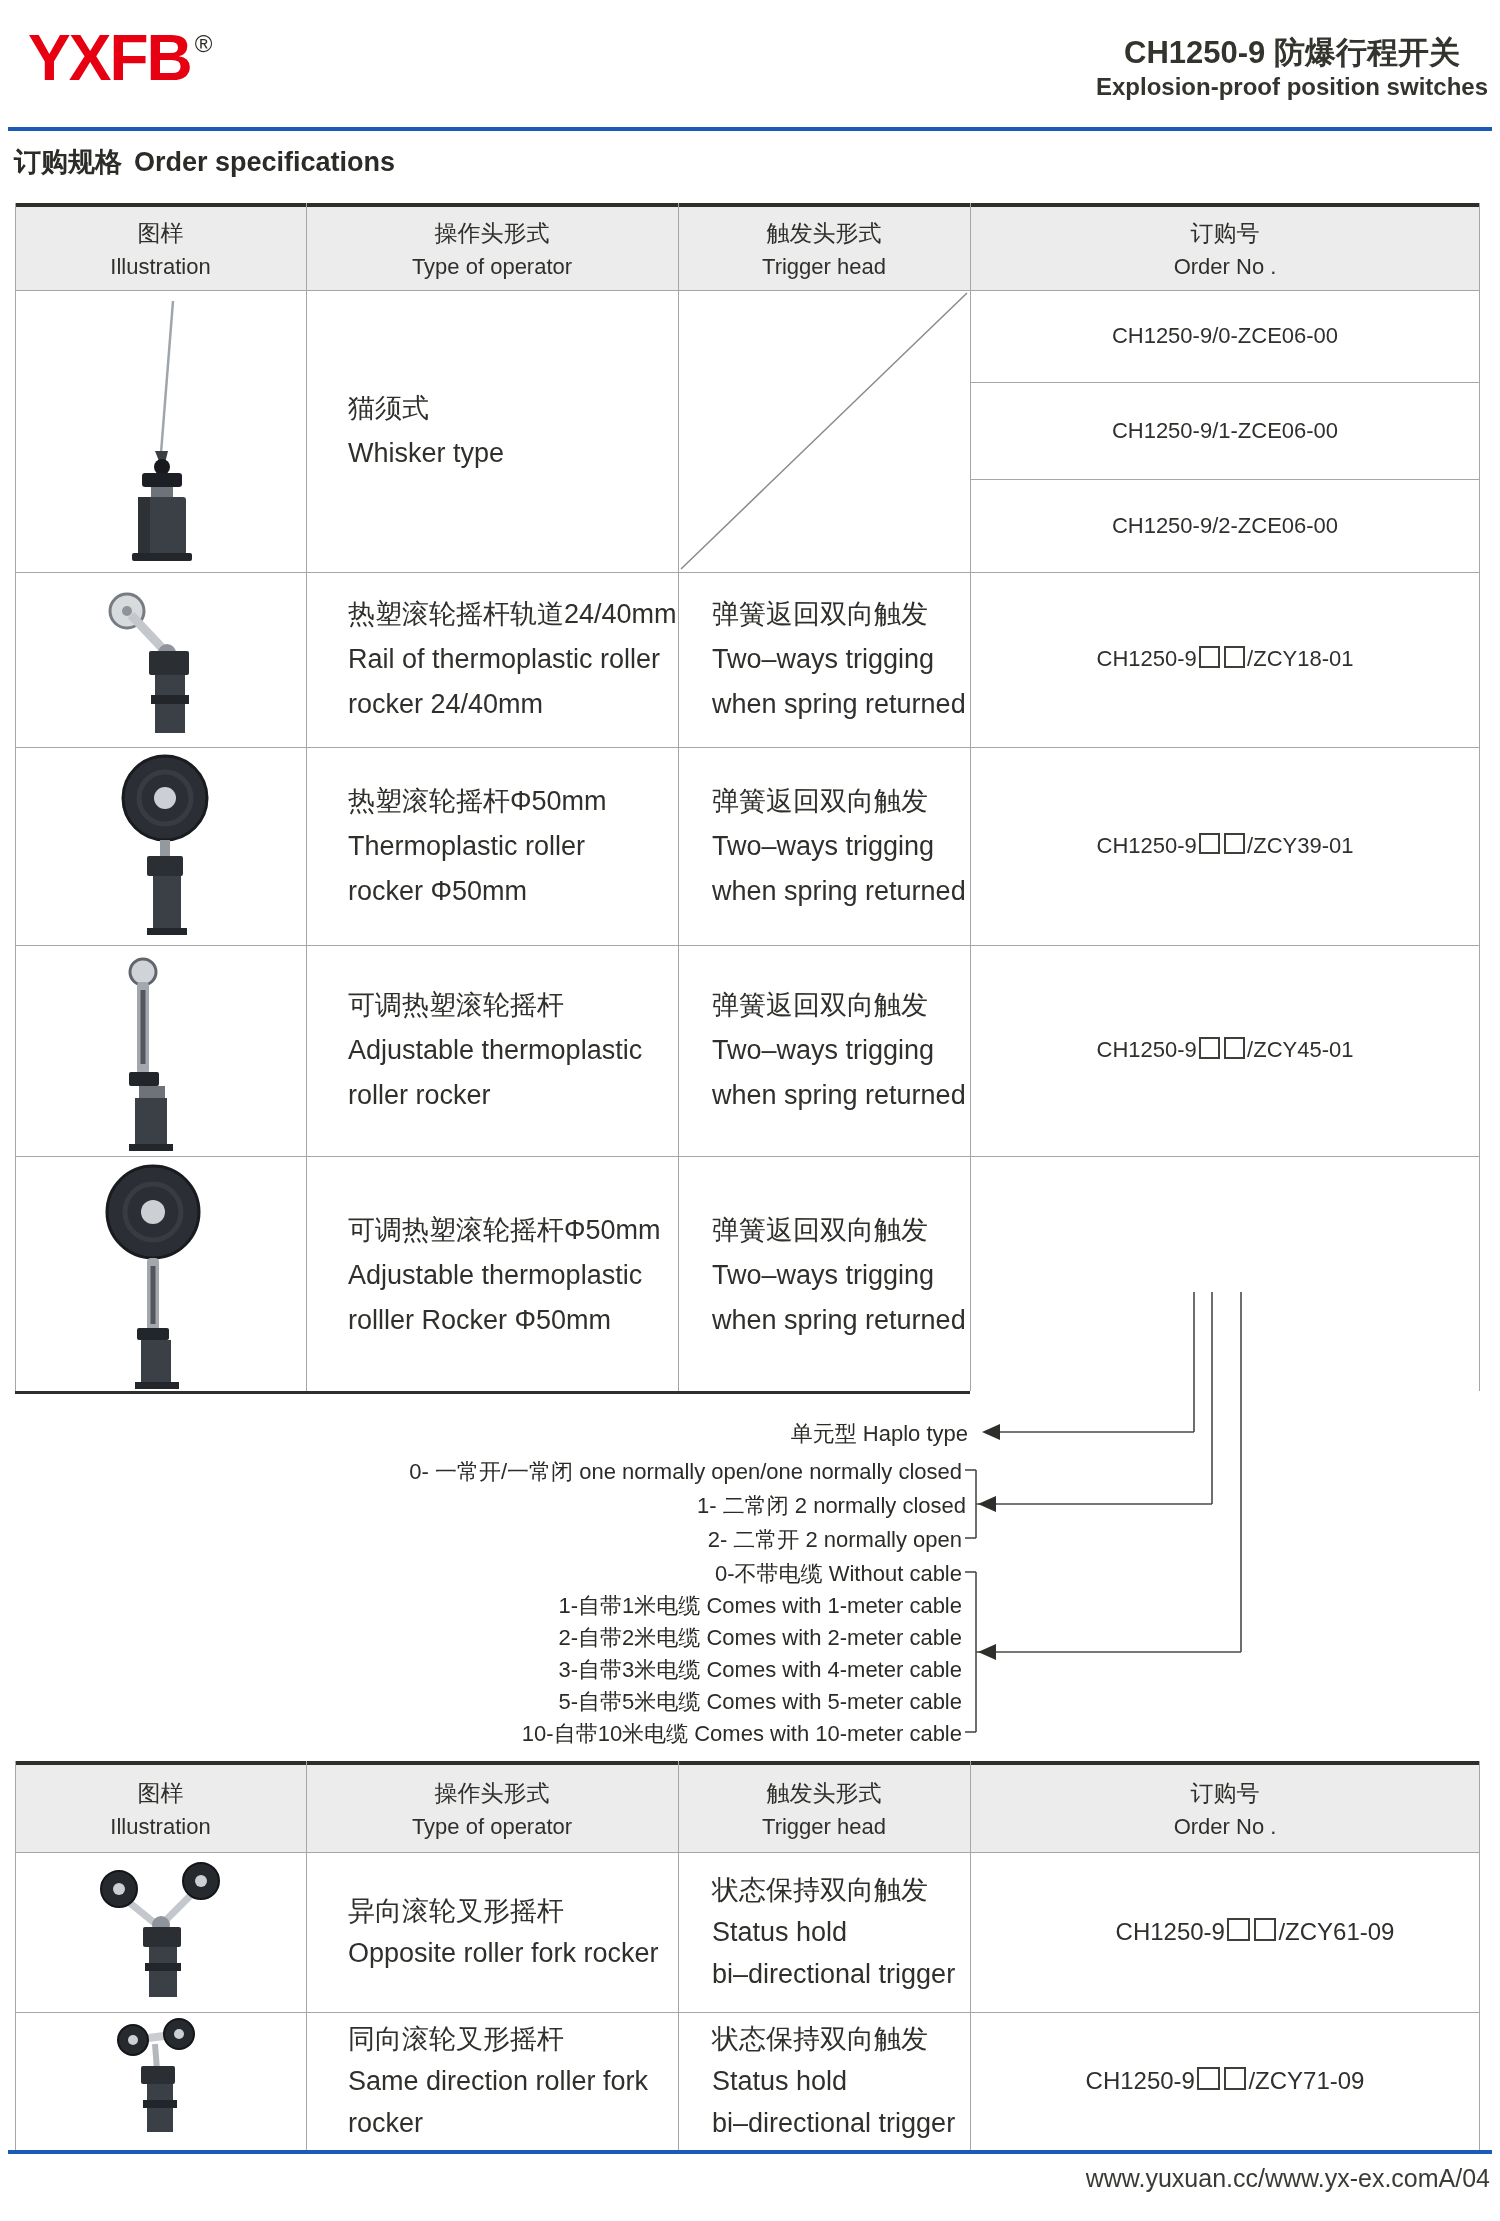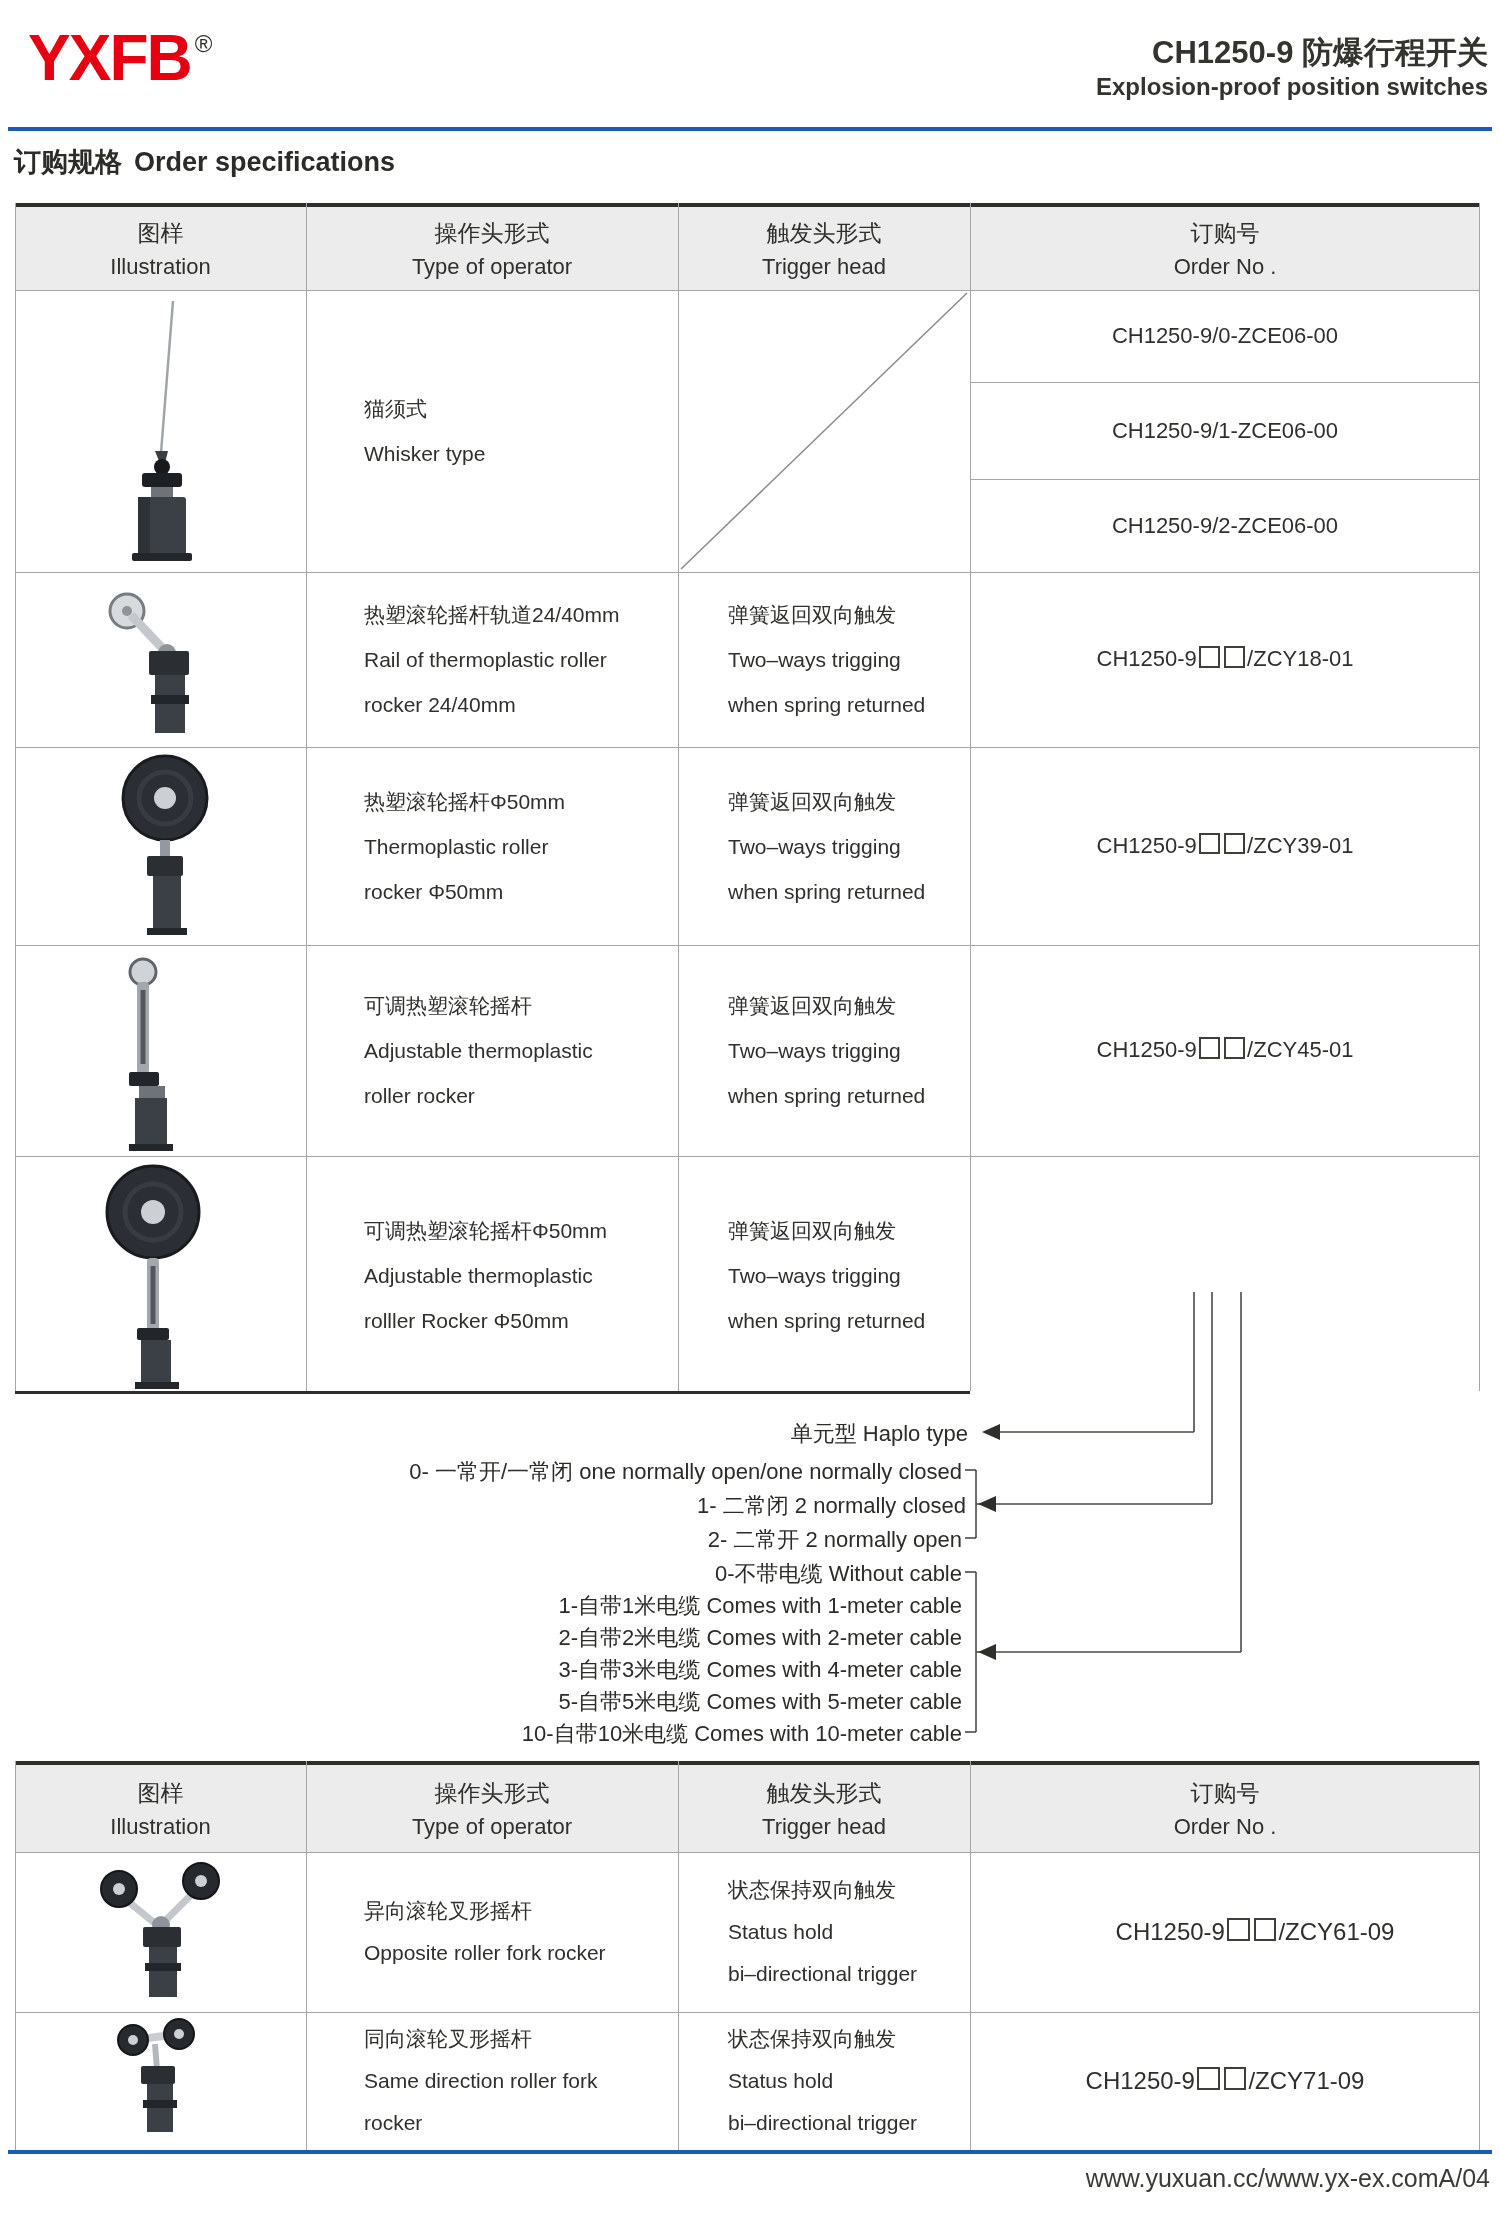--- a/index.html
+++ b/index.html
@@ -9,32 +9,32 @@
   }
   .abs{position:absolute;}
   .hline{position:absolute;height:1px;background:#a6a6a6;}
   .vline{position:absolute;width:1px;background:#a6a6a6;}
   .thick{position:absolute;height:4px;background:#2e2e2a;}
   .bluebar{position:absolute;height:4px;background:#1b5bb5;}
   .headerbg{position:absolute;background:#ececec;}
   
   #logo{position:absolute;left:28px;top:26px;font-weight:900;font-size:64px;letter-spacing:-2px;color:#e60012;line-height:1;}
   #logo .reg{font-size:24px;color:#2e2e2a;font-weight:400;vertical-align:28px;letter-spacing:0;margin-left:4px;}
-  #doctitle{position:absolute;right:12px;top:34px;text-align:right;color:#34342f;}
+  #doctitle{position:absolute;right:12px;top:34px;text-align:center;color:#34342f;}
   #doctitle .l1{font-size:31px;font-weight:bold;line-height:38px;}
   #doctitle .l2{font-size:24px;font-weight:bold;line-height:30px;}
   #section-heading{position:absolute;left:14px;top:144px;font-size:27px;font-weight:bold;color:#2b2b27;}
   #section-heading .en{margin-left:12px;}
   
   .thcell{position:absolute;display:flex;flex-direction:column;justify-content:center;align-items:center;text-align:center;}
   .thcell .zh{font-size:23px;line-height:36px;}
   .thcell .en{font-size:22px;line-height:32px;}
   
   .cell{position:absolute;display:flex;flex-direction:column;justify-content:center;}
-  .cell .ln{font-size:21px;line-height:45px;white-space:nowrap;margin-left:16px;}
+  .cell .ln{font-size:27px;line-height:45px;white-space:nowrap;}
   .ordercell{position:absolute;display:flex;flex-direction:column;justify-content:center;align-items:center;text-align:center;}
   .order{font-size:22px;white-space:nowrap;color:#2f2f2b;}
   .order-lg{font-size:27px;}
   .order-md{font-size:24px;}
   .ph-box{display:inline-block;width:0.78em;height:0.78em;border:2px solid #3f3f3a;background:#fff;margin:0 2px;vertical-align:-1px;}
   
   .legend-line{position:absolute;font-size:22px;white-space:nowrap;color:#2b2b27;}
   
   #footer{position:absolute;right:10px;top:2164px;font-size:25px;color:#3b3b36;}
   #footer .pg{margin-left:0;}

